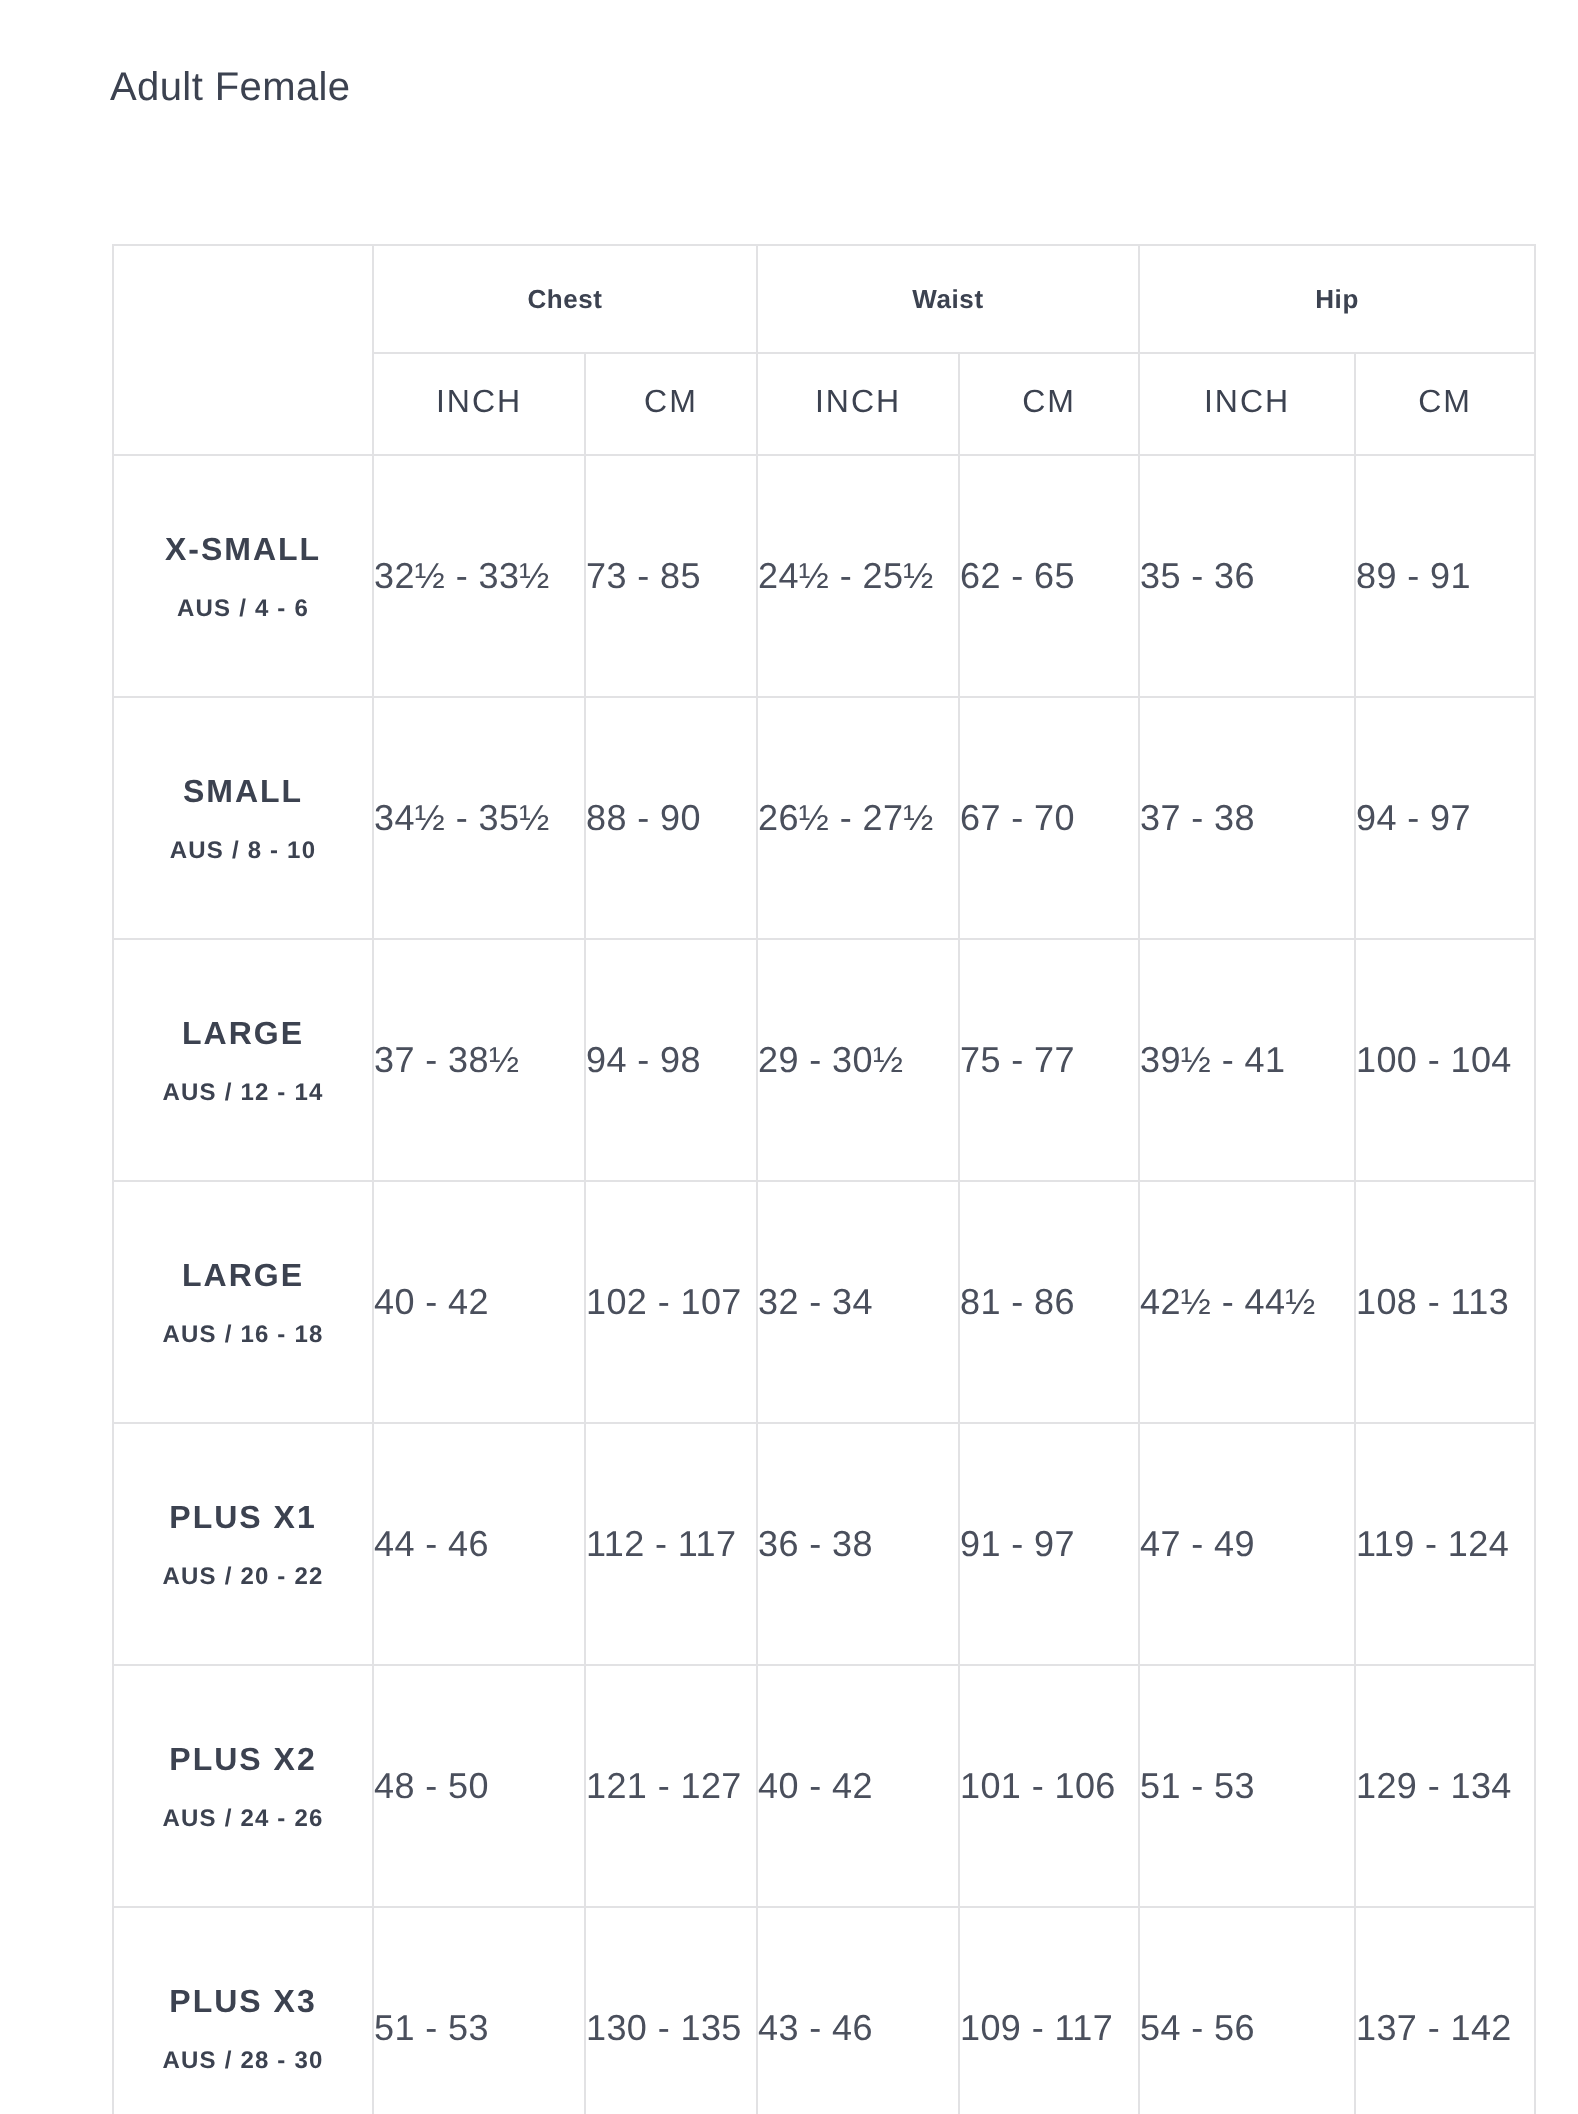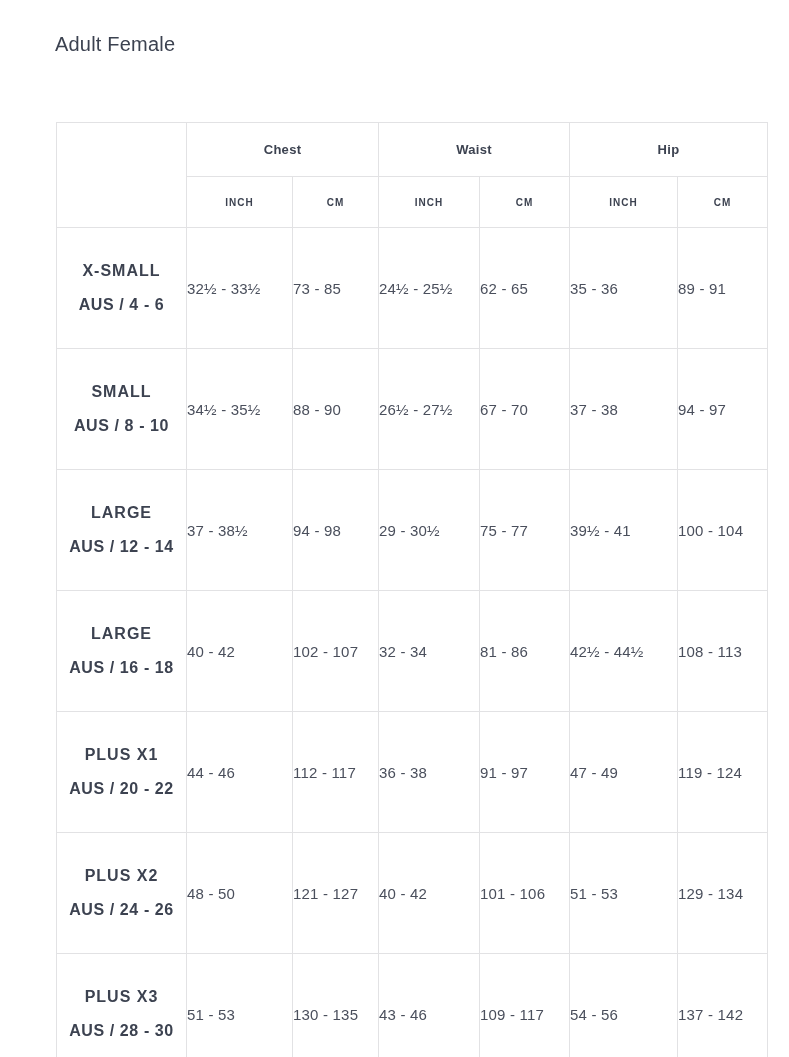--- a/index.html
+++ b/index.html
@@ -51,47 +51,47 @@
     height: 53px;
     text-align: center;
     font-size: 13px;
     font-weight: 700;
     color: #3c4250;
     letter-spacing: 0.3px;
   }
   .unit-head {
     height: 50px;
     text-align: center;
-    font-size: 10px;
-    font-weight: 700;
+    font-size: 16px;
+    font-weight: 400;
     color: #3c4250;
     letter-spacing: 1px;
   }
   .row-label {
     width: 129px;
     text-align: center;
     padding: 16px 6px;
     line-height: 2.1;
   }
   .row-label .size-name {
     display: block;
     font-size: 16px;
     font-weight: 700;
     letter-spacing: 1px;
     color: #3c4250;
   }
   .row-label .aus-name {
     display: block;
-    font-size: 16px;
+    font-size: 12px;
     font-weight: 700;
     letter-spacing: 0.6px;
     color: #3c4250;
   }
   .data-cell {
-    font-size: 15px;
+    font-size: 18px;
     font-weight: 400;
     color: #4a4f5c;
     padding-left: 14px;
     padding-right: 6px;
     letter-spacing: 0.2px;
   }
   tbody tr {
     height: 121px;
   }
   col.c-inch { width: 106px; }

